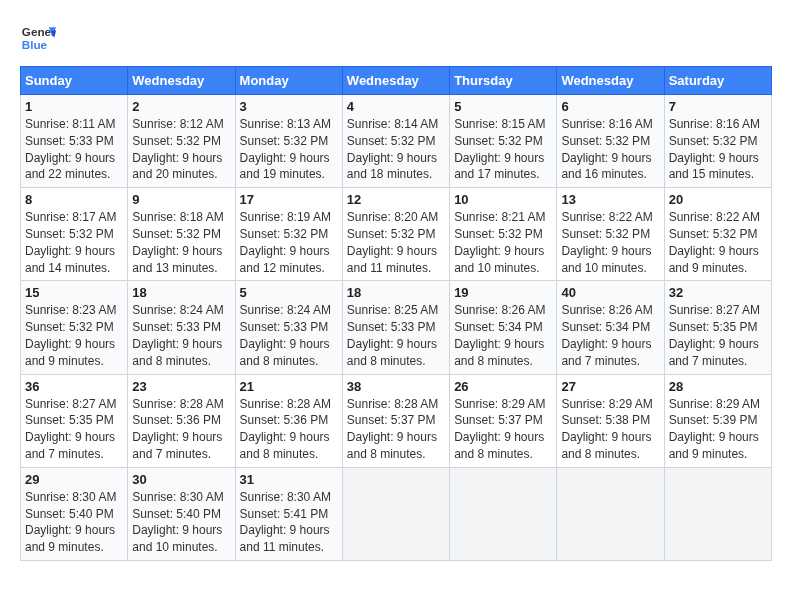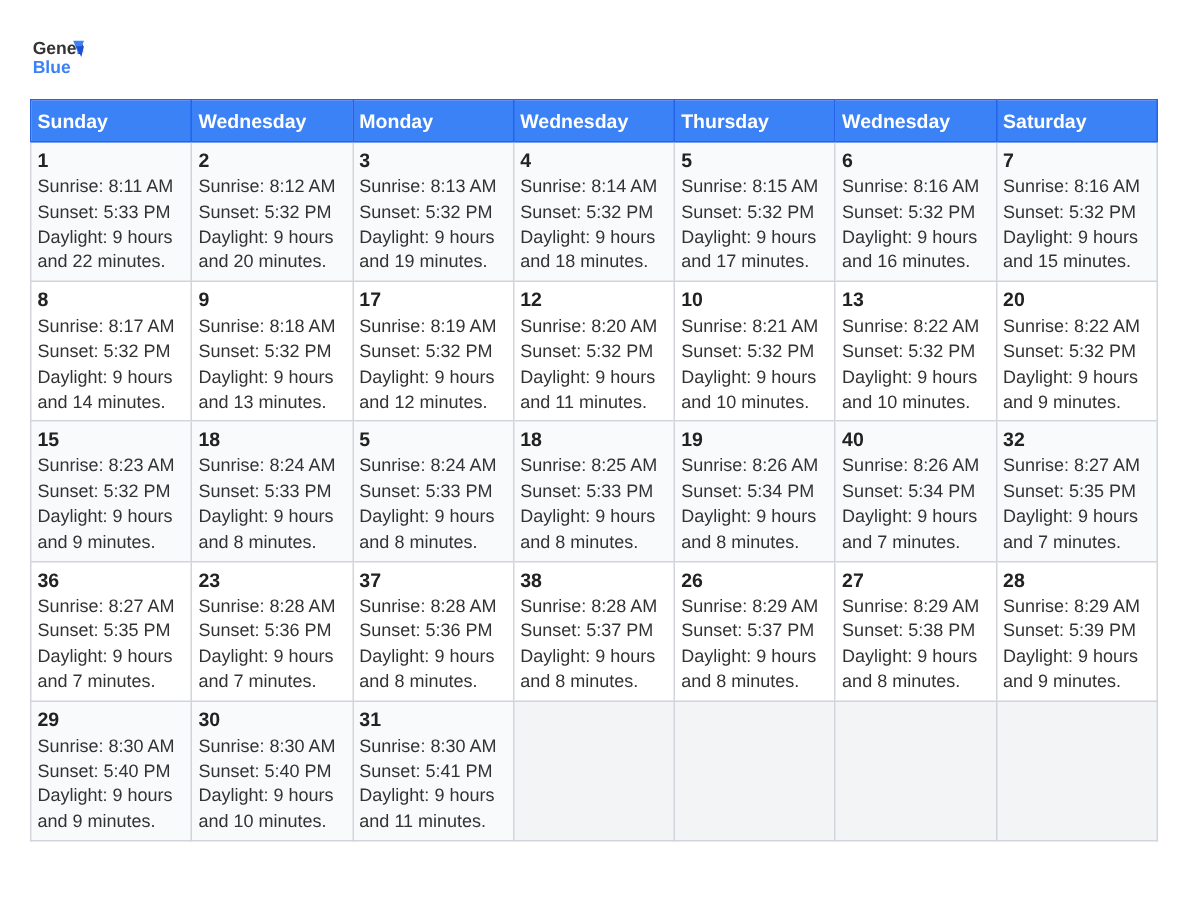--- a/index.html
+++ b/index.html
@@ -203,21 +203,21 @@
       <tr>
         <td>
           <span class="day-num">36</span>
 <div class="day-info">Sunrise: 8:27 AM<br>Sunset: 5:35 PM<br>Daylight: 9 hours and 7 minutes.</div>
         </td>
         <td>
           <span class="day-num">23</span>
 <div class="day-info">Sunrise: 8:28 AM<br>Sunset: 5:36 PM<br>Daylight: 9 hours and 7 minutes.</div>
         </td>
         <td>
-          <span class="day-num">37</span>
+          <span class="day-num">21</span>
 <div class="day-info">Sunrise: 8:28 AM<br>Sunset: 5:36 PM<br>Daylight: 9 hours and 8 minutes.</div>
         </td>
         <td>
           <span class="day-num">38</span>
 <div class="day-info">Sunrise: 8:28 AM<br>Sunset: 5:37 PM<br>Daylight: 9 hours and 8 minutes.</div>
         </td>
         <td>
           <span class="day-num">26</span>
 <div class="day-info">Sunrise: 8:29 AM<br>Sunset: 5:37 PM<br>Daylight: 9 hours and 8 minutes.</div>
         </td>

